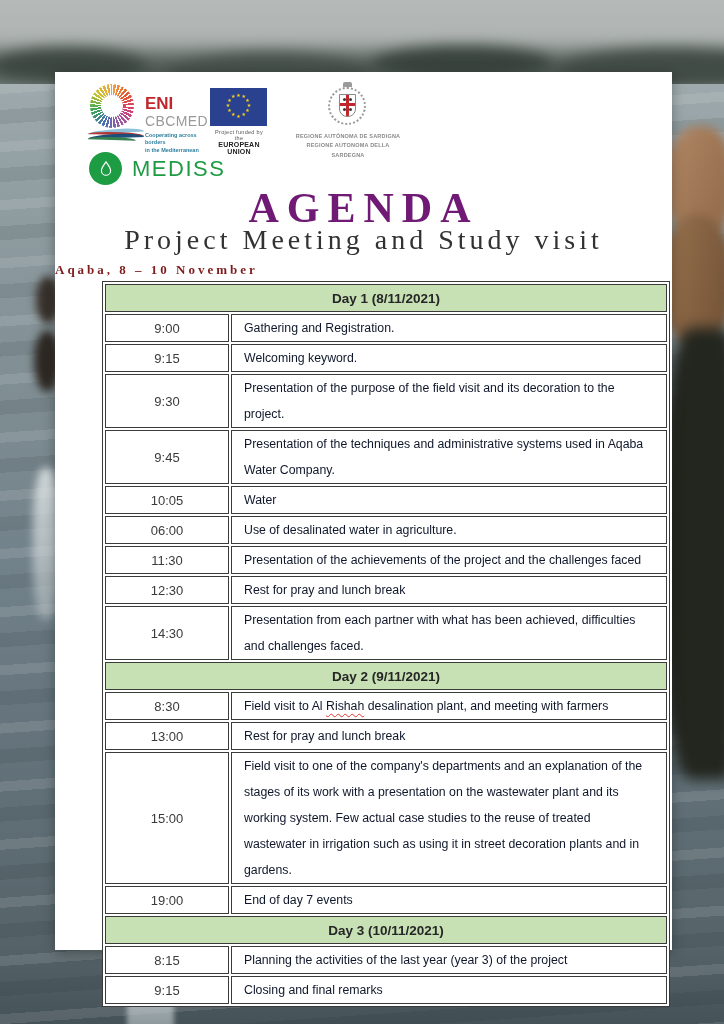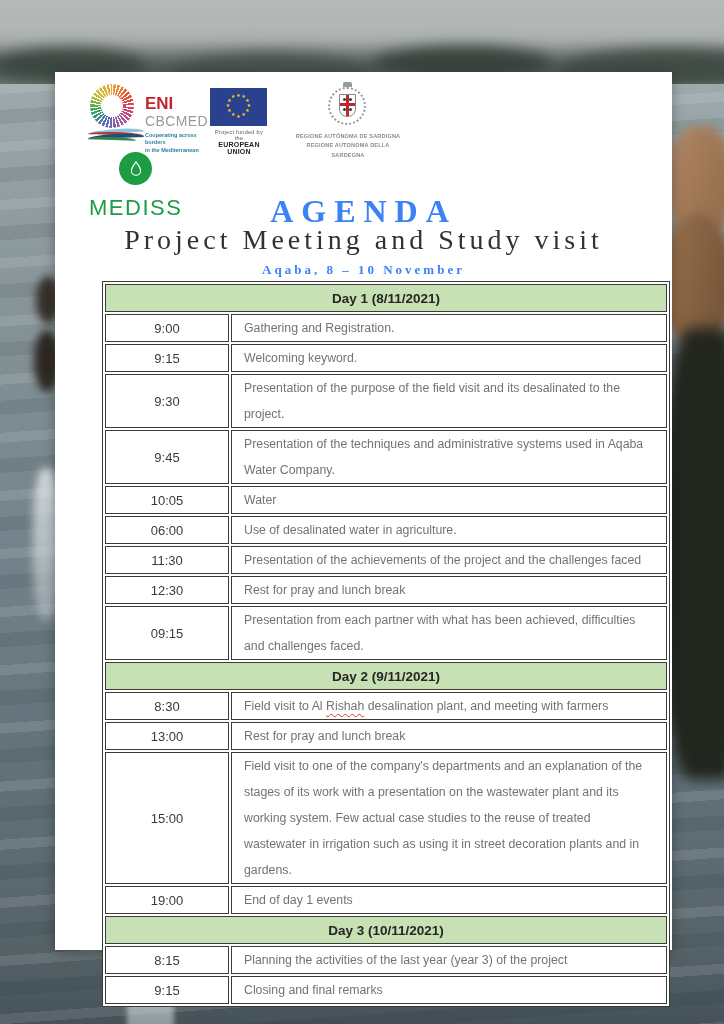--- a/index.html
+++ b/index.html
@@ -76,45 +76,45 @@
                border-radius:2px 2px 0 0; }
   .sar-shield{ position:absolute; left:13px; top:12px; width:17px; height:23px; background:#fff;
                border:1px solid #888; border-radius:0 0 8px 8px; overflow:hidden; }
   .sar-cv { position:absolute; left:50%; top:0; bottom:0; width:3px; margin-left:-1.5px; background:var(--eni_red,#c0272d); }
   .sar-ch { position:absolute; left:0; right:0; top:8px; height:3px; background:var(--eni_red,#c0272d); }
   .sar-dot { position:absolute; width:3px; height:3px; border-radius:50%; background:#3a3a3a; }
   .sar-dot.d1{ left:3px; top:3px; } .sar-dot.d2{ right:3px; top:3px; }
   .sar-dot.d3{ left:3px; bottom:5px;} .sar-dot.d4{ right:3px; bottom:5px; }
   .sar-cap { font-size:5.5px; color:#8a8a8a; font-weight:bold; line-height:1.7; letter-spacing:.2px; margin-top:2px; }
 
-  .mediss { position:absolute; left:34px; top:80px; display:flex; align-items:center; gap:10px;flex-direction:column; }
+  .mediss { position:absolute; left:34px; top:80px; display:flex; align-items:center; gap:10px; }
   .mediss-circle { width:33px; height:33px; border-radius:50%; background:var(--mediss_green,#1e9c44);
                    display:flex; align-items:center; justify-content:center; }
   .mediss-label { font-size:22px; color:var(--mediss_green,#1e9c44); letter-spacing:1.5px; }
 
   
   .title    { position:absolute; top:112px; left:0; right:0; text-align:center;
-              font-family:"Liberation Serif", serif; font-size:32px; font-weight:600;
-              letter-spacing:8px; color:#3b82f6;margin-top:9px; }
+              font-family:"Liberation Serif", serif; font-size:42px; font-weight:600;
+              letter-spacing:8px; color:#701a75; }
   .subtitle { position:absolute; top:152px; left:0; right:0; text-align:center;
               font-family:"Liberation Serif", serif; font-size:28px; font-weight:500;
               letter-spacing:4px; color:#323232; }
-  .locdate  { position:absolute; top:190px; left:0; right:0; text-align:center;
+  .locdate  { position:absolute; top:190px; left:0; right:0; text-align:left;
               font-family:"Liberation Serif", serif; font-size:13px; font-weight:bold;
-              letter-spacing:3px; color:#3b82f6; }
+              letter-spacing:3px; color:#7f1d1d; }
 
   
   .table-wrap { position:absolute; left:27px; top:209px; width:568px; }
   table.agenda { width:100%; border-collapse:separate; border-spacing:2px;
                  border:1px solid var(--table_border,#3b3b3b); background:#fff;margin-left:20px; }
   table.agenda td { border:1px solid var(--table_border,#3b3b3b); background:#fff; }
   td.day-header { background:var(--header_green,#c7e0b4) !important; text-align:center;
                   font-weight:bold; font-size:13.5px; color:#262626; height:28px; }
   td.time { width:124px; text-align:center; vertical-align:middle; font-size:13px; color:#3a3a3a; }
-  td.desc { padding:0 12px; line-height:26px; font-size:12.3px; color:#737373; vertical-align:middle; }
+  td.desc { padding:0 12px; line-height:26px; font-size:12.3px; color:#0f172a; vertical-align:middle; }
   .misspelled { text-decoration:underline; text-decoration-style:wavy;
                 text-decoration-color:var(--misspell_red,#e0382e);
                 text-decoration-thickness:1px; text-underline-offset:3px; }
 </style>
 </head>
 <body>
 
 <div class="stage">
 
   <div>
@@ -216,21 +216,21 @@
             <tr>
               <td class="time">9:00</td>
               <td class="desc">Gathering and Registration.</td>
             </tr>
             <tr>
               <td class="time">9:15</td>
               <td class="desc">Welcoming keyword.</td>
             </tr>
             <tr>
               <td class="time">9:30</td>
-              <td class="desc">Presentation of the purpose of the field visit and its desalinated to the project.</td>
+              <td class="desc">Presentation of the purpose of the field visit and its decoration to the project.</td>
             </tr>
             <tr>
               <td class="time">9:45</td>
               <td class="desc">Presentation of the techniques and administrative systems used in Aqaba Water Company.</td>
             </tr>
             <tr>
               <td class="time">10:05</td>
               <td class="desc">Water</td>
             </tr>
             <tr>
@@ -239,41 +239,41 @@
             </tr>
             <tr>
               <td class="time">11:30</td>
               <td class="desc">Presentation of the achievements of the project and the challenges faced</td>
             </tr>
             <tr>
               <td class="time">12:30</td>
               <td class="desc">Rest for pray and lunch break</td>
             </tr>
             <tr>
-              <td class="time">09:15</td>
+              <td class="time">14:30</td>
               <td class="desc">Presentation from each partner with what has been achieved, difficulties and challenges faced.</td>
             </tr>
             <tr>
               <td colspan="2" class="day-header">Day 2 (9/11/2021)</td>
             </tr>
             <tr>
               <td class="time">8:30</td>
               <td class="desc">Field visit to Al <span class="misspelled">Rishah</span> desalination plant, and meeting with farmers</td>
             </tr>
             <tr>
               <td class="time">13:00</td>
               <td class="desc">Rest for pray and lunch break</td>
             </tr>
             <tr>
               <td class="time">15:00</td>
               <td class="desc">Field visit to one of the company's departments and an explanation of the stages of its work with a presentation on the wastewater plant and its working system. Few actual case studies to the reuse of treated wastewater in irrigation such as using it in street decoration plants and in gardens.</td>
             </tr>
             <tr>
               <td class="time">19:00</td>
-              <td class="desc">End of day 1 events</td>
+              <td class="desc">End of day 7 events</td>
             </tr>
             <tr>
               <td colspan="2" class="day-header">Day 3 (10/11/2021)</td>
             </tr>
             <tr>
               <td class="time">8:15</td>
               <td class="desc">Planning the activities of the last year (year 3) of the project</td>
             </tr>
             <tr>
               <td class="time">9:15</td>

